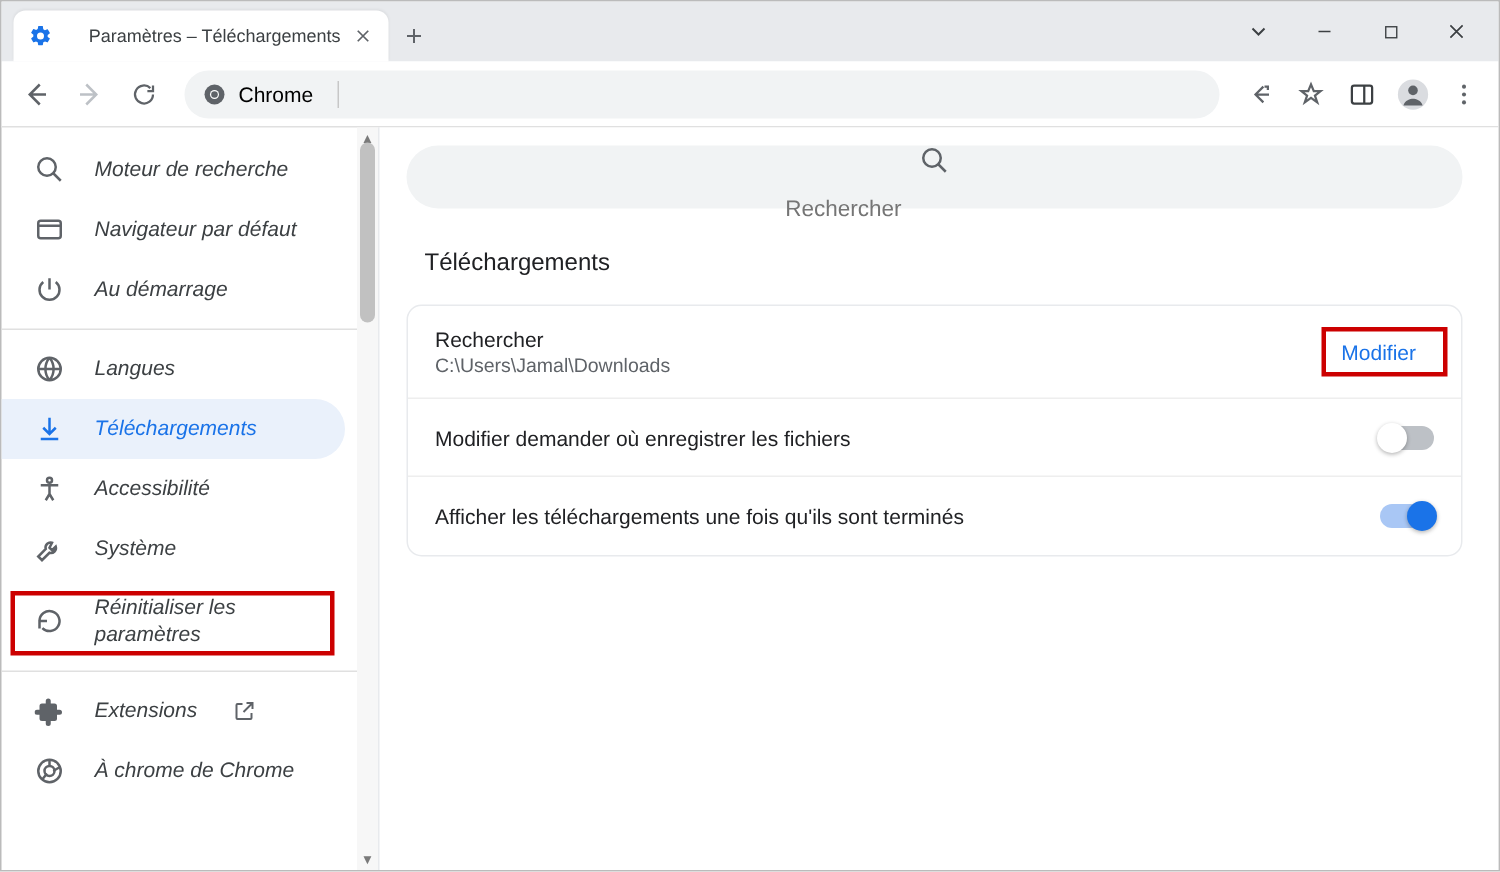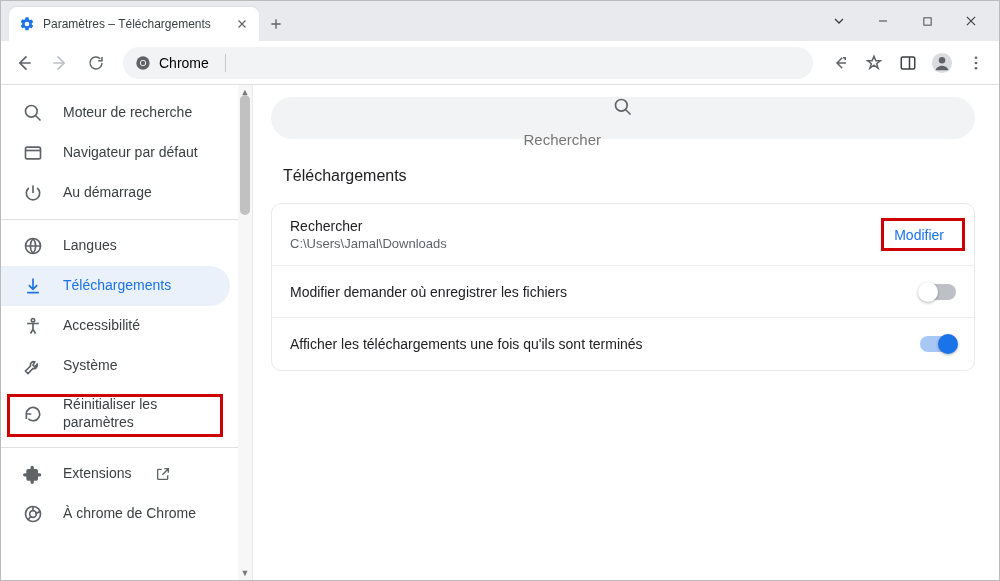--- a/index.html
+++ b/index.html
@@ -35,20 +35,21 @@
     width: 16px; height: 16px;
     color: #1a73e8;
   }
   .tab .tab-title {
     flex: 1;
     font-size: 12px;
     color: #3c4043;
     white-space: nowrap;
     overflow: hidden;
     text-overflow: ellipsis;
+    text-align: right;
   }
   .tab .close-x {
     width: 14px; height: 14px;
     color: #5f6368;
   }
   .newtab {
     width: 34px;
     display: flex;
     align-items: center;
     justify-content: center;
@@ -141,20 +142,21 @@
   .side-items { }
   .side-item {
     display: flex;
     align-items: center;
     gap: 20px;
     padding: 10px 22px;
     font-size: 14px;
     color: #3c4043;
     position: relative;
     line-height: 1.25;
+    font-style: italic;
   }
   .side-item .icon {
     width: 20px; height: 20px;
     color: #5f6368;
     display: flex; align-items: center; justify-content: center;
     flex-shrink: 0;
   }
   .side-item.selected {
     background: #eaf1fb;
     color: #1a73e8;

